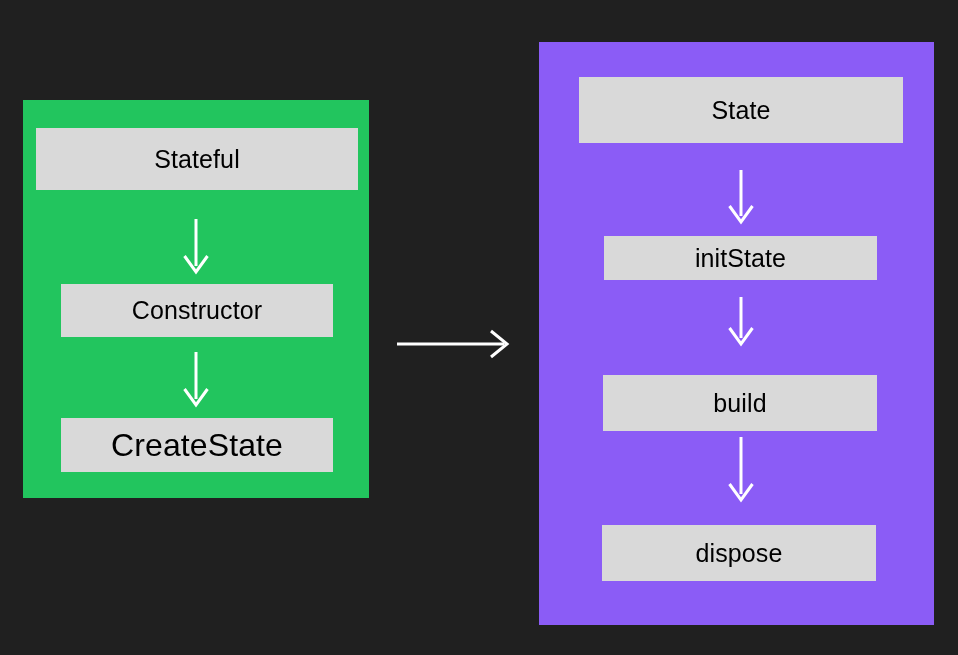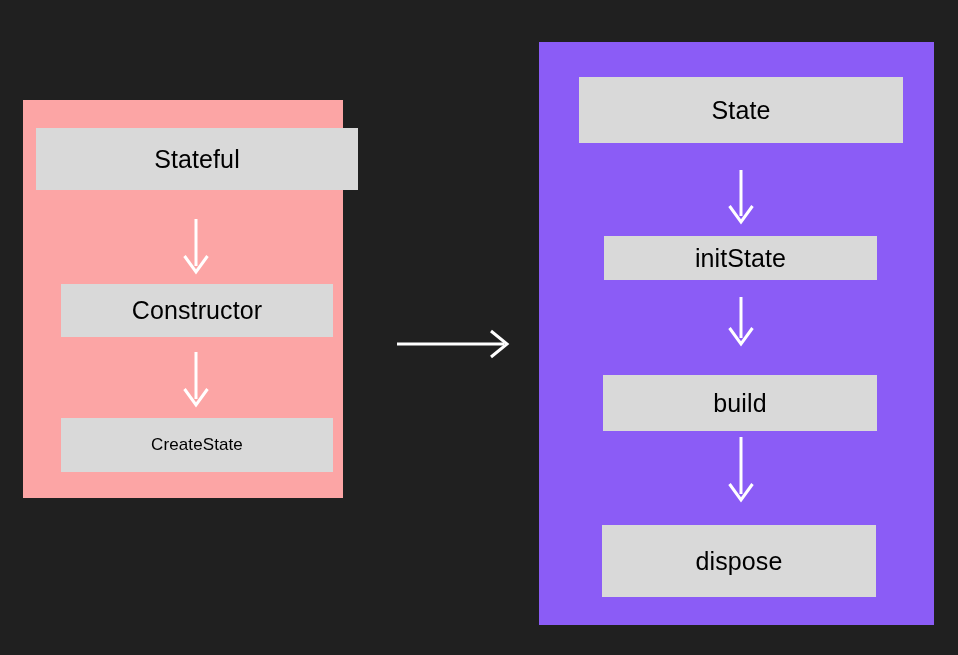--- a/index.html
+++ b/index.html
@@ -16,23 +16,23 @@
     overflow: hidden;
     font-family: "Liberation Sans", sans-serif;
   }
   .panel {
     position: absolute;
     box-sizing: border-box;
   }
   #panel-left {
     left: 23px;
     top: 100px;
-    width: 320px;
+    width: 346px;
     height: 398px;
-    background: #fca5a5;
+    background: #22c55e;
   }
   #panel-right {
     left: 539px;
     top: 42px;
     width: 395px;
     height: 583px;
     background: #8b5cf6;
   }
   .node-box {
     position: absolute;
@@ -44,26 +44,26 @@
     justify-content: center;
     font-family: "Liberation Sans", sans-serif;
     font-weight: 400;
     letter-spacing: 0.1px;
     white-space: nowrap;
     user-select: none;
   }
   
   #node-stateful    { left: 13px;  top: 28px;  width: 322px; height: 62px; font-size: 25px; }
   #node-constructor { left: 38px;  top: 184px; width: 272px; height: 53px; font-size: 25px; }
-  #node-createstate { left: 38px;  top: 318px; width: 272px; height: 54px; font-size: 17px; }
+  #node-createstate { left: 38px;  top: 318px; width: 272px; height: 54px; font-size: 32px; }
   
   #node-state     { left: 40px; top: 35px;  width: 324px; height: 66px; font-size: 25px; }
   #node-initstate { left: 65px; top: 194px; width: 273px; height: 44px; font-size: 25px; }
   #node-build     { left: 64px; top: 333px; width: 274px; height: 56px; font-size: 25px; text-align: right; }
-  #node-dispose   { left: 63px; top: 483px; width: 274px; height: 72px; font-size: 25px; }
+  #node-dispose   { left: 63px; top: 483px; width: 274px; height: 56px; font-size: 25px; }
 
   .arrow-svg {
     position: absolute;
     overflow: visible;
     pointer-events: none;
   }
   .arrow-line {
     stroke: #ffffff;
     stroke-width: 3;
     fill: none;

